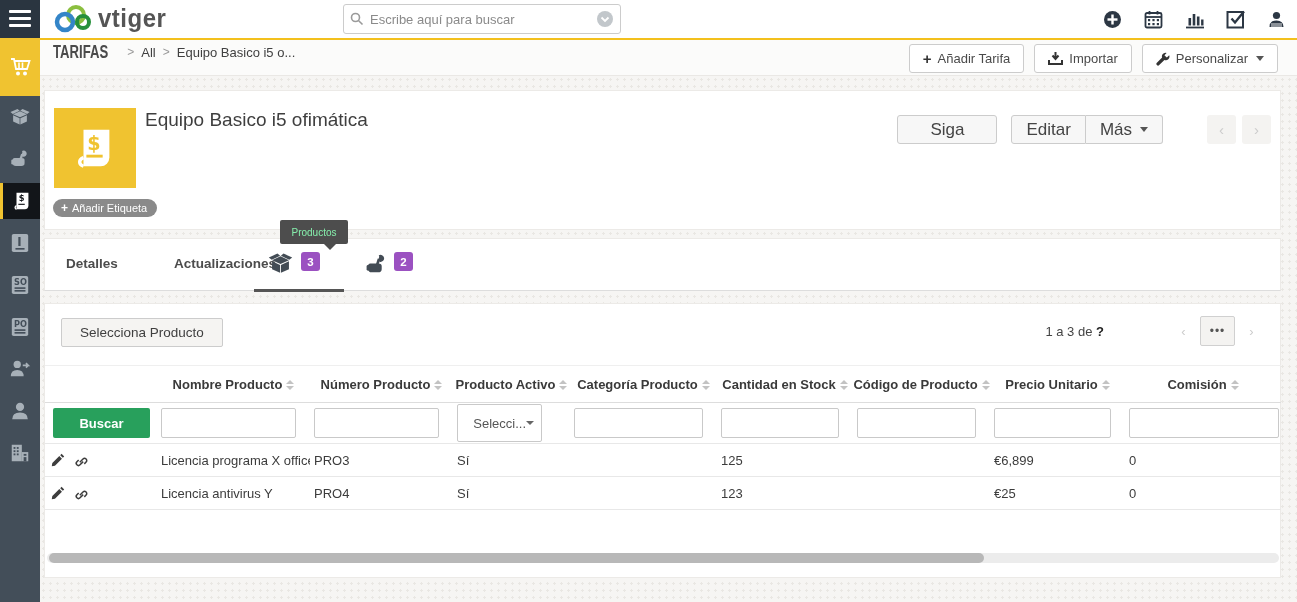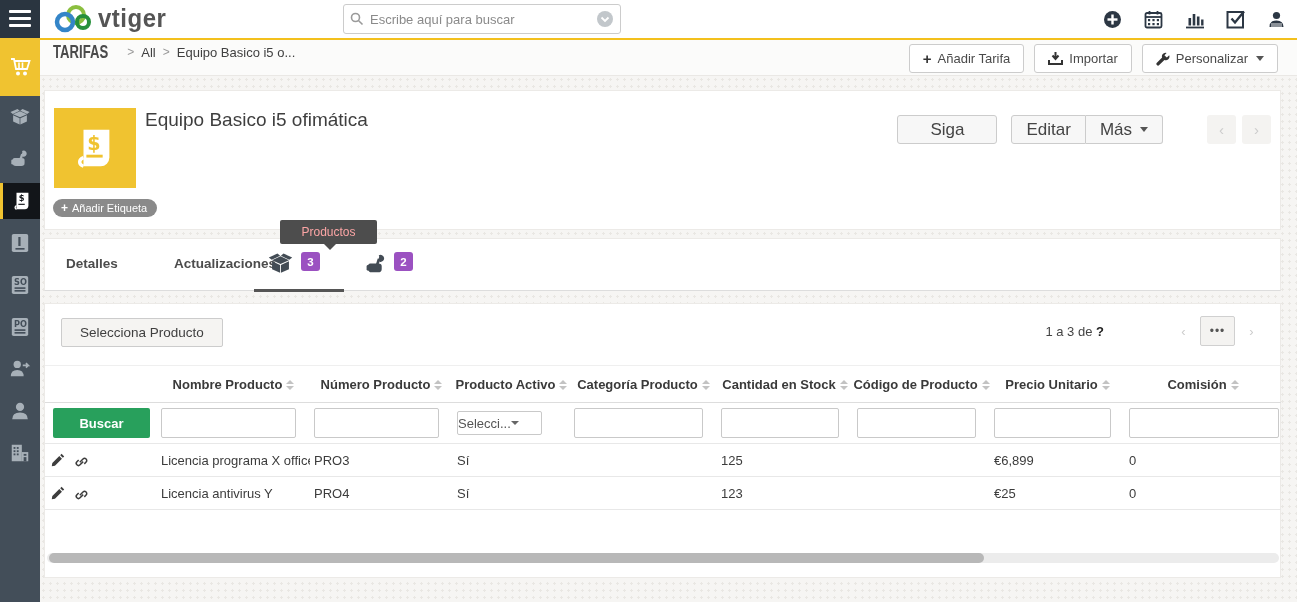--- a/index.html
+++ b/index.html
@@ -59,40 +59,40 @@
   .btn-mas { border-radius:0 3px 3px 0; border-left:none; gap:6px; }
   .nav-arrows { position:absolute; right:9px; top:24px; display:flex; gap:6px; }
   .nav-arrow { width:29px; height:29px; background:#f4f3f1; border-radius:3px; display:flex; align-items:center; justify-content:center; color:#ccc; font-size:15px; cursor:pointer; }
 
   
   .tabs-card { left:4px; top:162px; width:1237px; height:53px; border-bottom:1px solid #ddd; }
   .tab-label { position:absolute; top:17px; font-size:13.5px; font-weight:bold; color:#4c4c4c; cursor:pointer; }
   .tab-icon { position:absolute; top:11px; cursor:pointer; }
   .tab-badge { position:absolute; top:13px; width:19px; height:19px; background:#9b51c1; border-radius:3px; color:#fff; font-size:11.5px; font-weight:bold; display:flex; align-items:center; justify-content:center; }
   .tab-underline { position:absolute; left:209px; top:50px; width:90px; height:3px; background:#555; }
-  .tooltip { position:absolute; left:235px; top:-19px; width:97px; height:24px; background:#4d4d4d; border-radius:2px; color:#fca5a5; font-size:12px; display:flex; align-items:center; justify-content:center; z-index:6; }
+  .tooltip { position:absolute; left:235px; top:-19px; width:68px; height:24px; background:#4d4d4d; border-radius:2px; color:#86efac; font-size:10px; display:flex; align-items:center; justify-content:center; z-index:6; }
   .tooltip:after { content:""; position:absolute; left:44px; top:24px; border-left:6px solid transparent; border-right:6px solid transparent; border-top:6px solid #4d4d4d; }
 
   
   .list-card { left:4px; top:227px; width:1237px; height:275px; }
   .list-toolbar { position:absolute; left:0; top:0; width:100%; height:56px; }
   .btn-select-product { position:absolute; left:16px; top:14px; height:29px; background:#f5f4f2; border:1px solid #ccc; border-radius:2px; padding:4px 18px; font-size:13.5px; color:#3f3f3f; display:inline-flex; align-items:center; cursor:pointer; }
   .pager { position:absolute; right:176px; top:20px; font-size:13px; color:#444; }
   .pager b { color:#222; }
   .pager-btns { position:absolute; right:14px; top:12px; display:flex; align-items:center; gap:2px; }
   .pager-arrow { width:29px; height:30px; display:flex; align-items:center; justify-content:center; color:#ccc; font-size:13px; background:transparent; cursor:pointer; }
   .pager-more { width:35px; height:30px; background:#f4f3f1; border:1px solid #d0d0d0; border-radius:2px; color:#555; font-size:12px; letter-spacing:1px; display:flex; align-items:center; justify-content:center; cursor:pointer; }
 
   table.plist { position:absolute; left:0; top:61px; width:1236px; border-collapse:collapse; table-layout:fixed; border-top:1px solid #efefef; }
   table.plist th { font-size:13px; font-weight:bold; color:#3a3a3a; text-align:center; height:37px; border-bottom:1px solid #ddd; white-space:nowrap; overflow:hidden; }
   table.plist td { font-size:13px; color:#3c3c3c; height:33px; border-bottom:1px solid #e8e8e8; padding-left:4px; white-space:nowrap; overflow:hidden; }
   tr.search-row td { height:41px; border-bottom:1px solid #e8e8e8; }
   .f-input { width:calc(100% - 14px); height:30px; border:1px solid #c9c9c9; border-radius:2px; outline:none; font-family:inherit; font-size:13px; padding:0 5px; color:#444; background:#fff; }
   .f-input.full { width:calc(100% - 2px); }
-  .f-select { width:85px; height:24px; border:1px solid #c9c9c9; border-radius:2px; background:#fff; display:inline-flex; align-items:center; justify-content:flex-start; padding:0 0; color:#555; cursor:pointer; }
+  .f-select { width:85px; height:38px; border:1px solid #c9c9c9; border-radius:2px; background:#fff; display:inline-flex; align-items:center; justify-content:flex-end; padding:0 7px; color:#555; cursor:pointer; }
   .f-select .sel-caret { width:0; height:0; border-left:4px solid transparent; border-right:4px solid transparent; border-top:4px solid #666; }
   .btn-buscar { margin-left:4px; width:97px; height:30px; background:#28a05c; border:none; border-radius:2px; color:#fff; font-weight:bold; font-size:13px; cursor:pointer; font-family:inherit; }
   .sort { display:inline-block; vertical-align:middle; margin-left:4px; width:8px; }
   .sort i { display:block; width:0; height:0; border-left:4px solid transparent; border-right:4px solid transparent; }
   .sort .up { border-bottom:4px solid #c3c3c3; margin-bottom:2px; }
   .sort .dn { border-top:4px solid #c3c3c3; }
   .row-icons { display:flex; align-items:center; gap:9px; padding-left:2px; }
   .row-icons svg { cursor:pointer; }
 
   .hscroll { position:absolute; left:2px; top:249px; width:1232px; height:10px; background:#ececec; border-radius:5px; }

